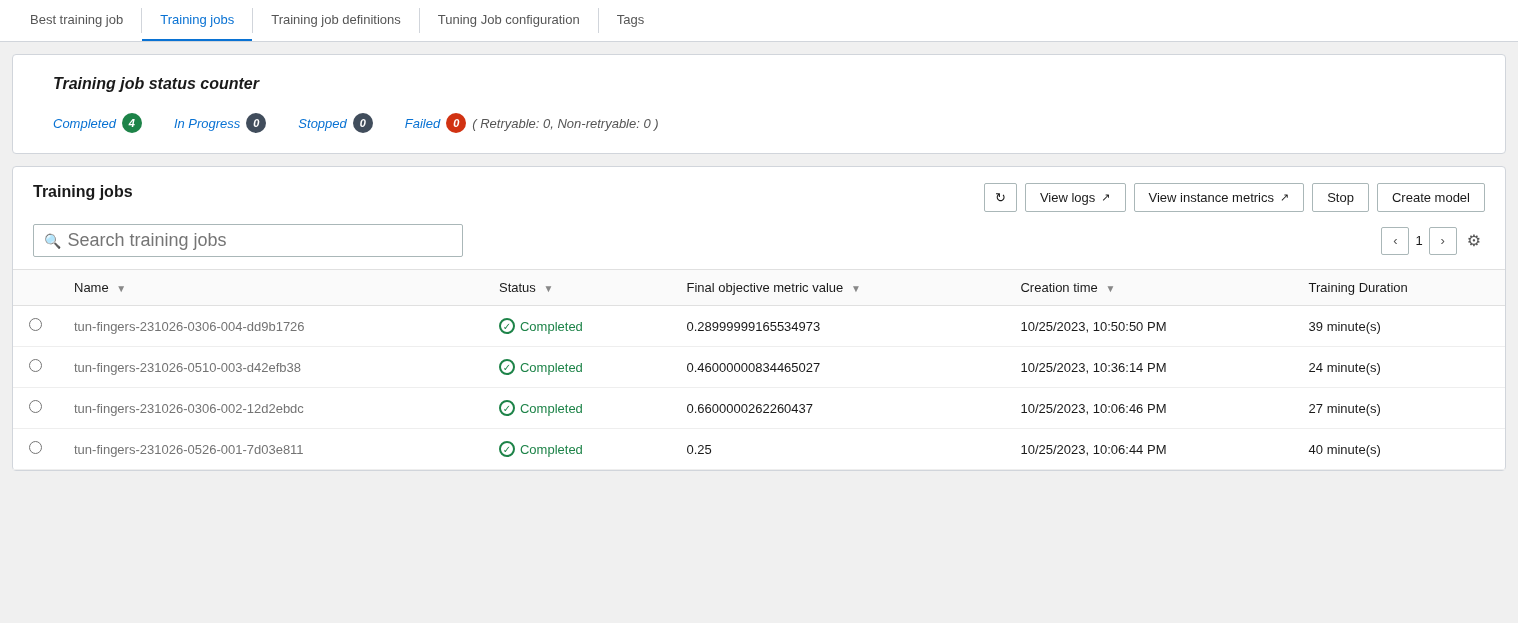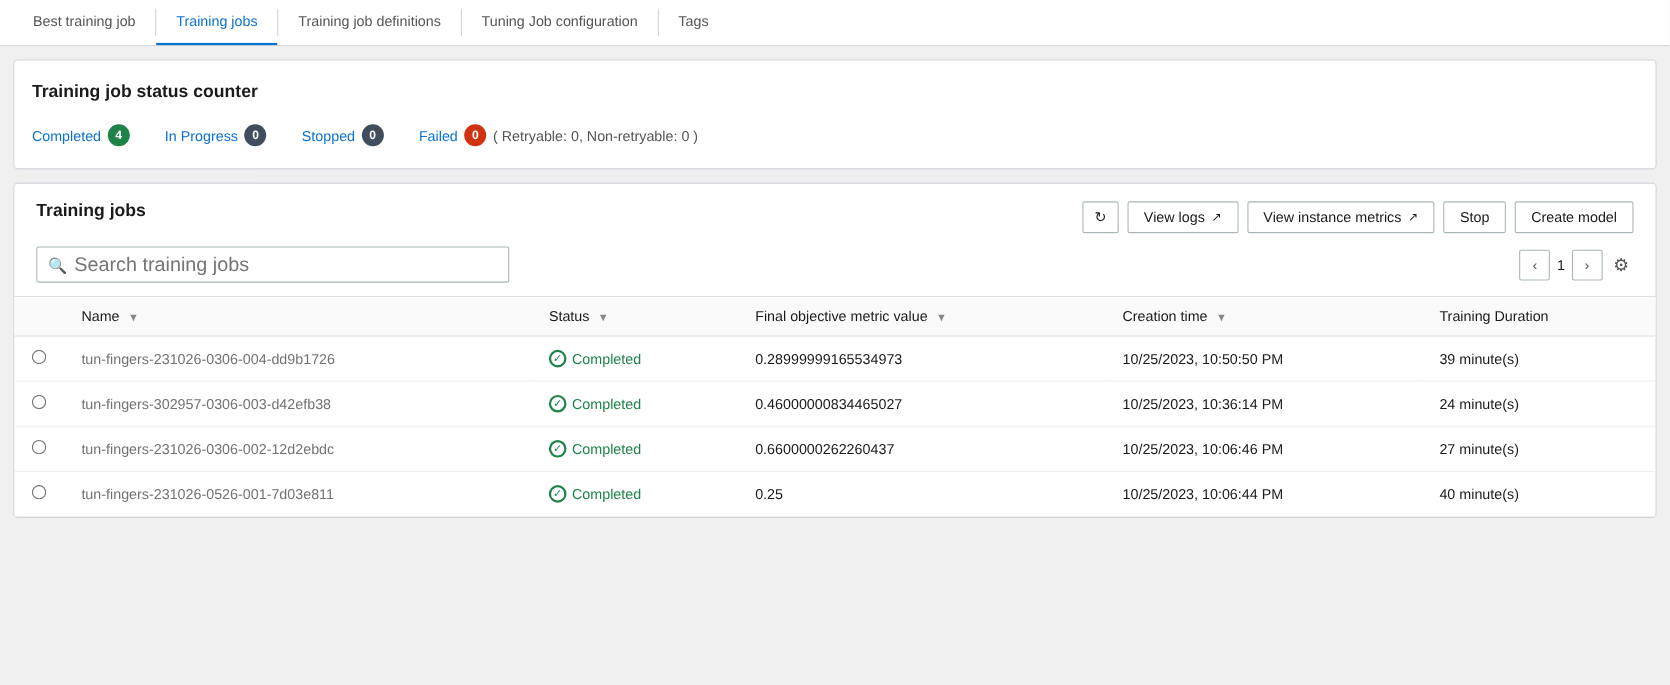--- a/index.html
+++ b/index.html
@@ -28,21 +28,22 @@
       width: 1px;
       background: #d1d5db;
       margin: 8px 0;
     }
 
     .section {
       background: #fff;
       margin: 12px;
       border: 1px solid #d1d5db;
       border-radius: 4px;
-      padding: 20px 16px;
+      padding: 20px 40px;
+      font-style: italic;
     }
 
     .section-title {
       font-size: 16px;
       font-weight: 600;
       margin-bottom: 20px;
     }
 
     .status-counter {
       display: flex;
@@ -336,21 +337,21 @@
       </td>
       <td>0.28999999165534973</td>
       <td>10/25/2023, 10:50:50 PM</td>
       <td>39 minute(s)</td>
     </tr>
         <tr>
       <td class="td-radio">
         <input type="radio" name="job-select" style="">
       </td>
       <td>
-        <a class="td-name">tun-fingers-302957-0306-003-d42efb38</a>
+        <a class="td-name">tun-fingers-231026-0510-003-d42efb38</a>
       </td>
       <td>
         <div class="status-completed">
           <span class="check-circle">✓</span>
           <span>Completed</span>
         </div>
       </td>
       <td>0.46000000834465027</td>
       <td>10/25/2023, 10:36:14 PM</td>
       <td>24 minute(s)</td>

